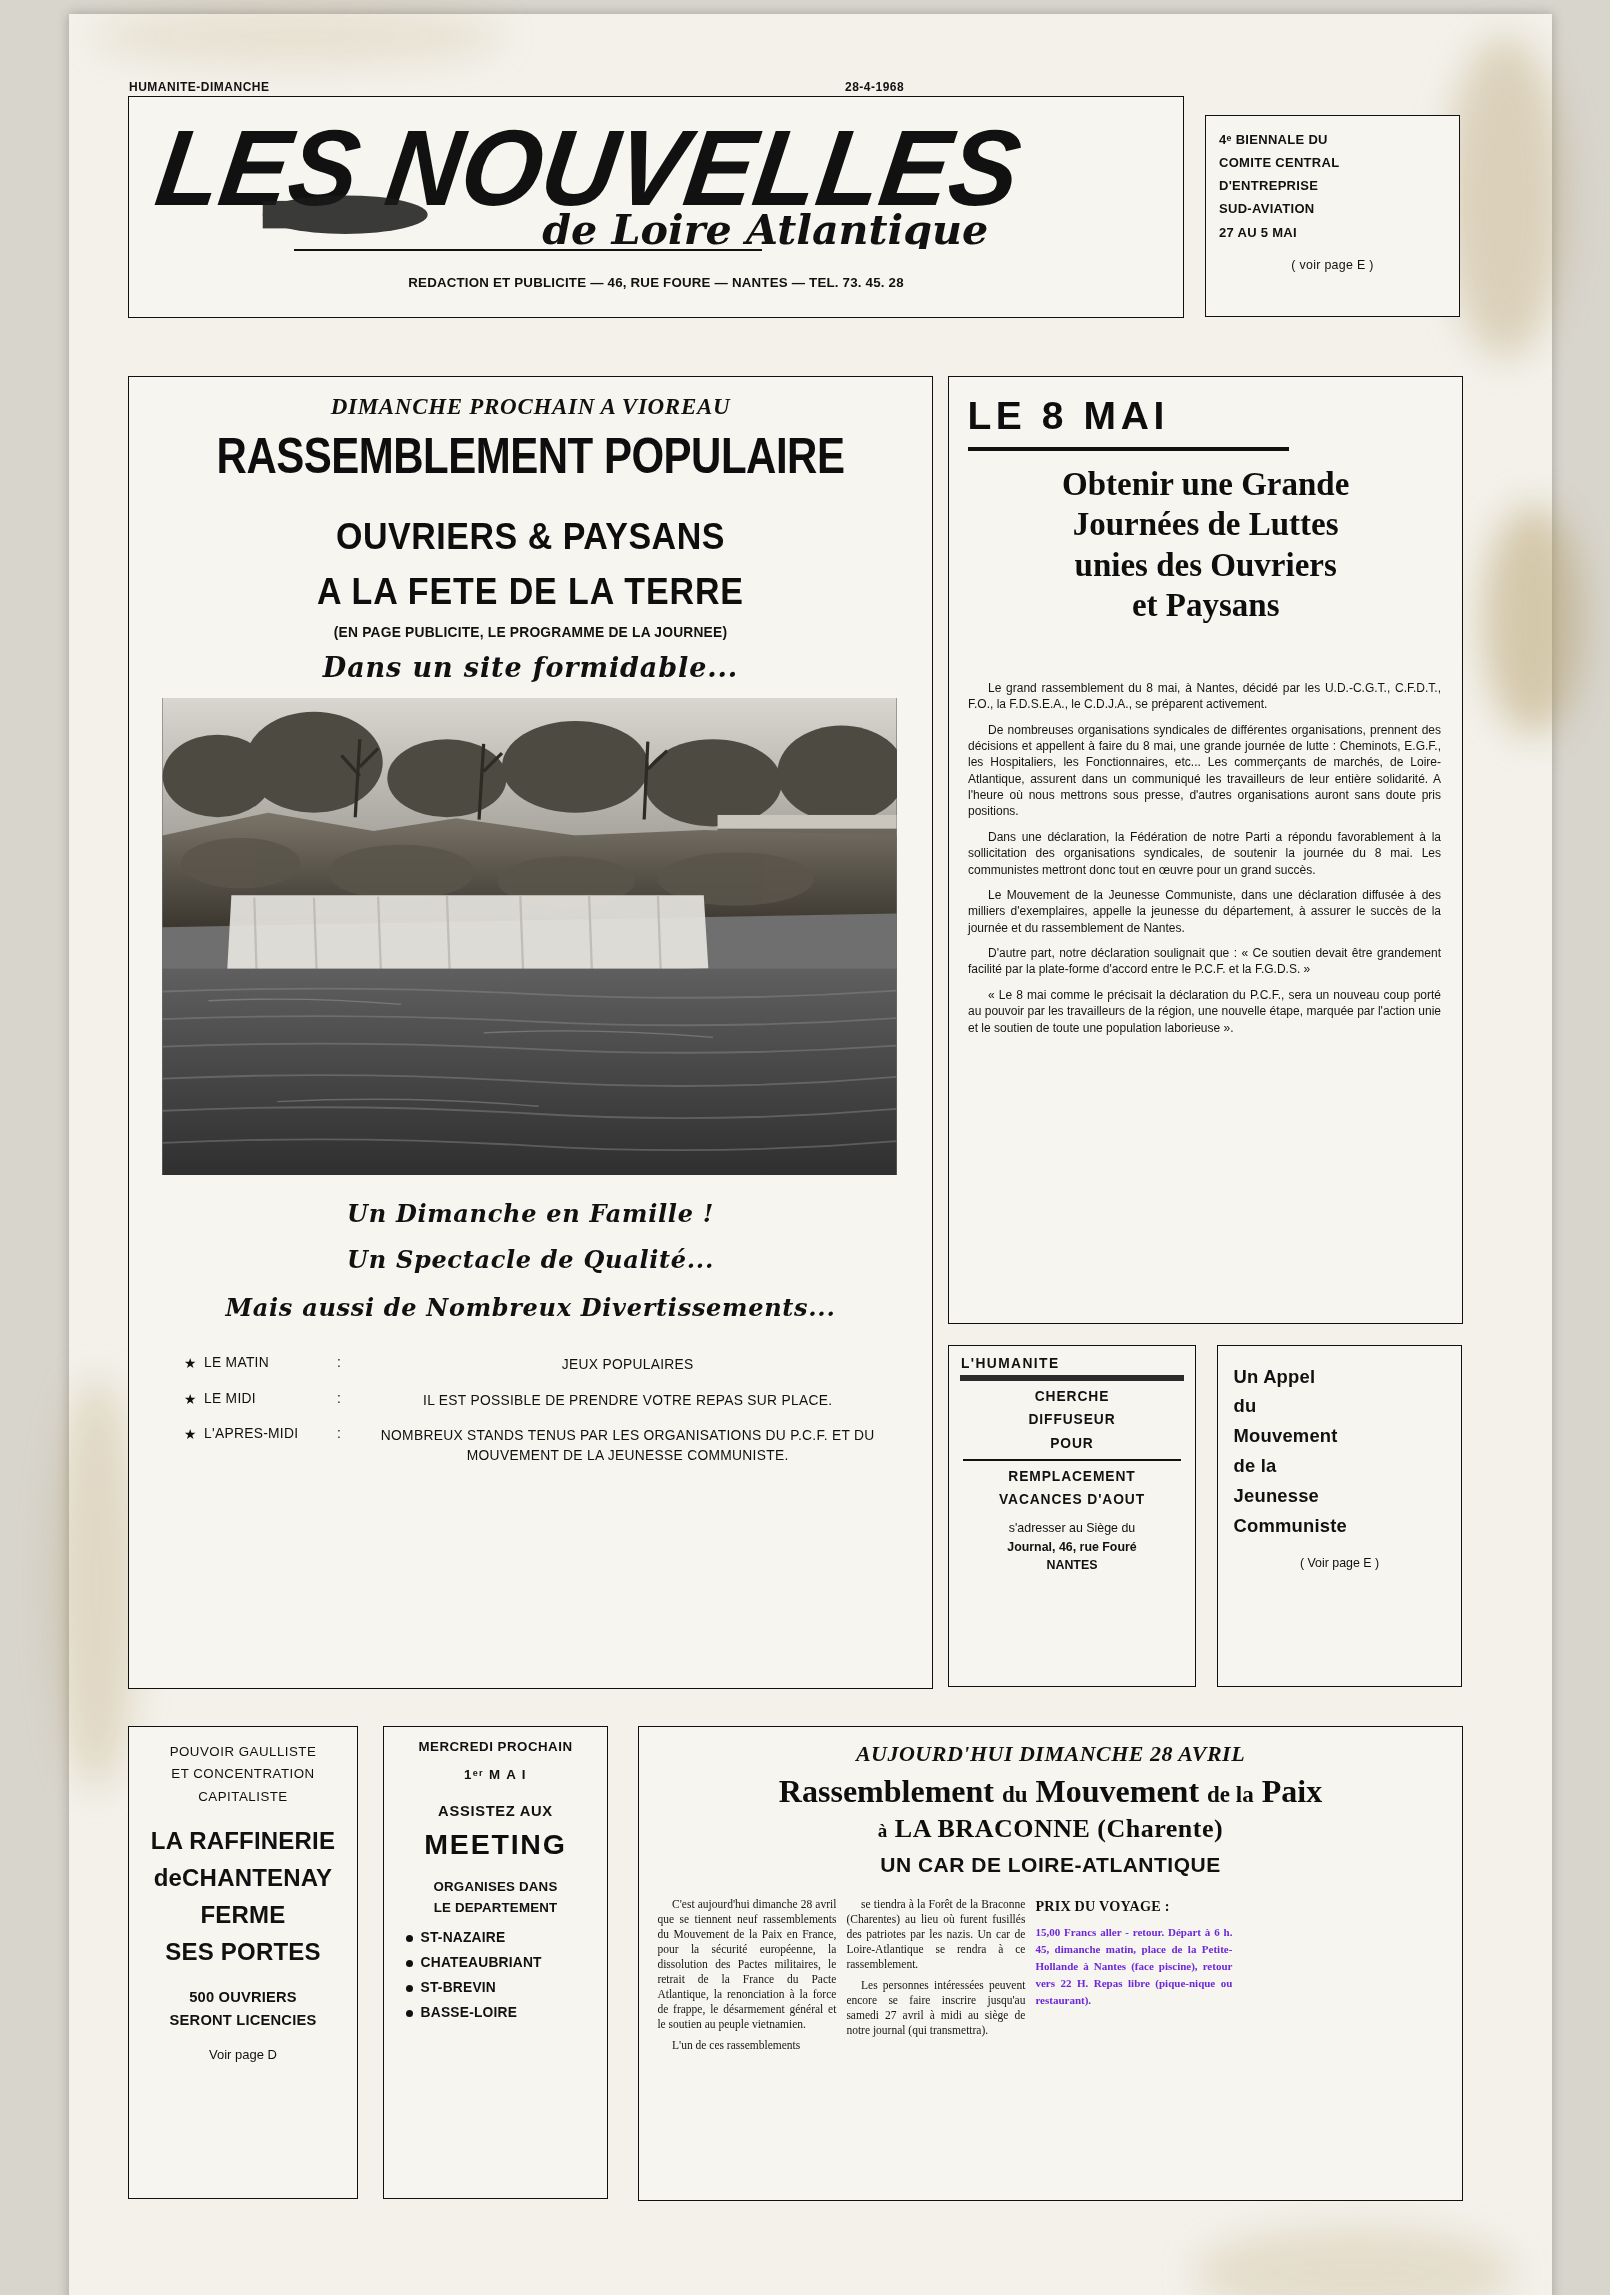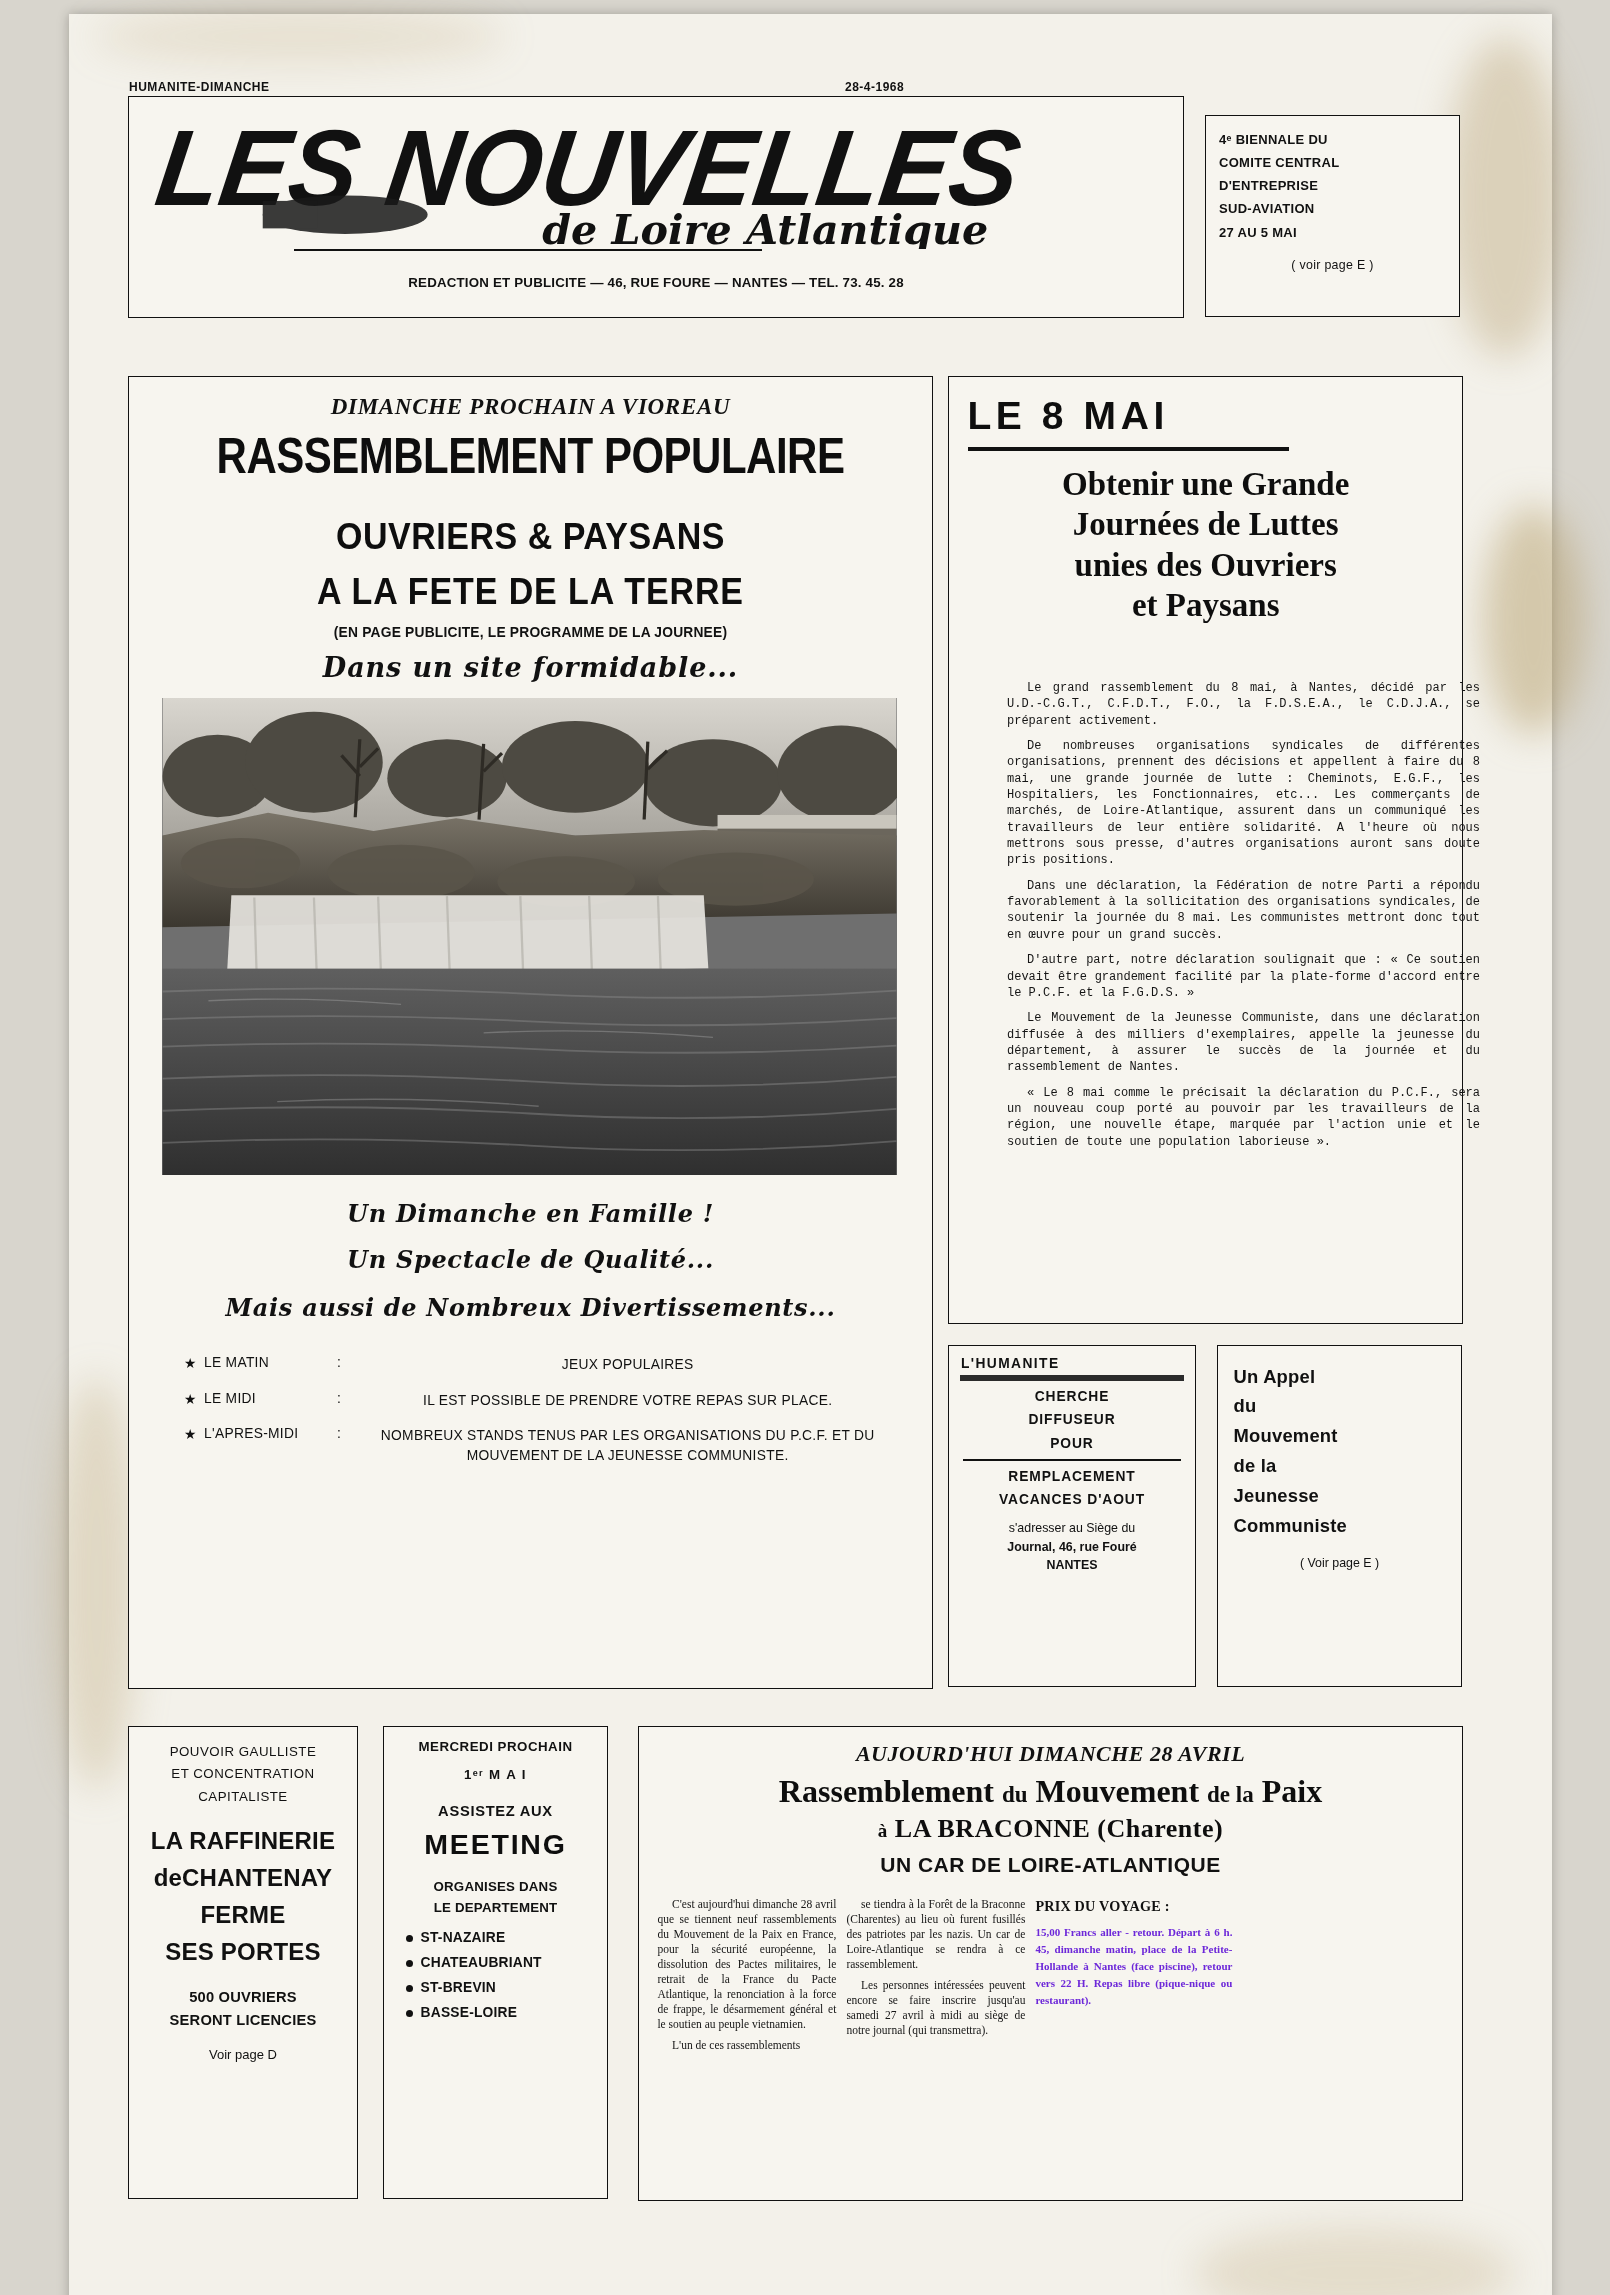--- a/index.html
+++ b/index.html
@@ -221,26 +221,25 @@
     position:absolute; left: 9.2px; top: 87px; width: 495px;
     text-align: center;
     font-family: "Liberation Serif", serif;
     font-weight: bold;
     font-size: 33px;
     line-height: 1.22;
     color:#0e0e0e;
   }
   .rb-body {
     position:absolute; left: 19px; top: 303px; width: 473px;
-    font-family: Liberation Mono, monospace;
+    font-family: Liberation Sans, sans-serif;
     font-size: 12px;
     line-height: 1.36;
     text-align: justify;
     color:#151515;
-    margin-left:39px;
   }
   .rb-body p { margin: 0 0 9.2px 0; text-indent: 20px; }
 
   
   .hum-box {
     position: absolute;
     left: 948px; top: 1345px;
     width: 248px; height: 342px;
     border: 1.4px solid #111;
     background: #f7f5ef;
@@ -499,22 +498,22 @@
       <div class="rb-head">
         <div>Obtenir une Grande</div>
         <div>Journées de Luttes</div>
         <div>unies des Ouvriers</div>
         <div>et Paysans</div>
       </div>
       <div class="rb-body">
         <p>Le grand rassemblement du 8 mai, à Nantes, décidé par les U.D.-C.G.T., C.F.D.T., F.O., la F.D.S.E.A., le C.D.J.A., se préparent activement.</p>
         <p>De nombreuses organisations syndicales de différentes organisations, prennent des décisions et appellent à faire du 8 mai, une grande journée de lutte : Cheminots, E.G.F., les Hospitaliers, les Fonctionnaires, etc... Les commerçants de marchés, de Loire-Atlantique, assurent dans un communiqué les travailleurs de leur entière solidarité. A l'heure où nous mettrons sous presse, d'autres organisations auront sans doute pris positions.</p>
         <p>Dans une déclaration, la Fédération de notre Parti a répondu favorablement à la sollicitation des organisations syndicales, de soutenir la journée du 8 mai. Les communistes mettront donc tout en œuvre pour un grand succès.</p>
+        <p>Le Mouvement de la Jeunesse Communiste, dans une déclaration diffusée à des milliers d'exemplaires, appelle la jeunesse du département, à assurer le succès de la journée et du rassemblement de Nantes.</p>
         <p>D'autre part, notre déclaration soulignait que : « Ce soutien devait être grandement facilité par la plate-forme d'accord entre le P.C.F. et la F.G.D.S. »</p>
-        <p>Le Mouvement de la Jeunesse Communiste, dans une déclaration diffusée à des milliers d'exemplaires, appelle la jeunesse du département, à assurer le succès de la journée et du rassemblement de Nantes.</p>
         <p>« Le 8 mai comme le précisait la déclaration du P.C.F., sera un nouveau coup porté au pouvoir par les travailleurs de la région, une nouvelle étape, marquée par l'action unie et le soutien de toute une population laborieuse ».</p>
       </div>
     </div>
 
     <div class="hum-box">
       <div class="hum-title">L'HUMANITE</div>
       <div class="hum-bar"></div>
       <div class="hum-line">CHERCHE</div>
       <div class="hum-line">DIFFUSEUR</div>
       <div class="hum-line">POUR</div>

